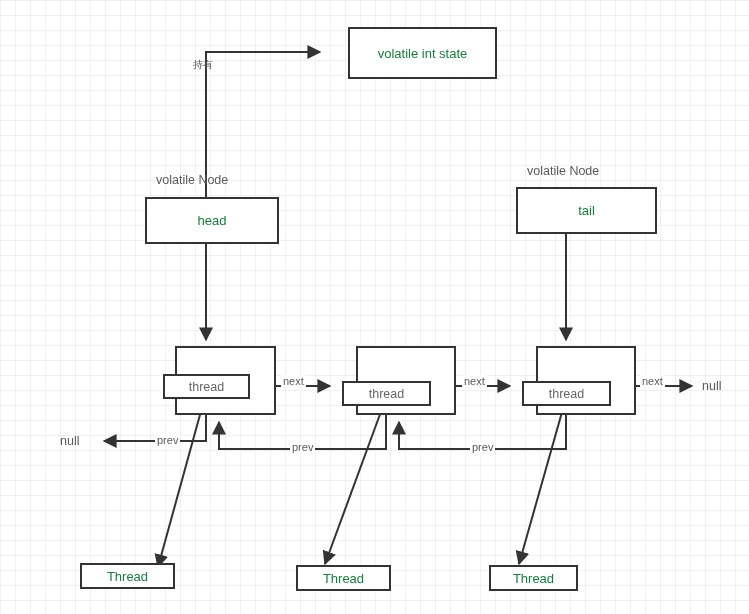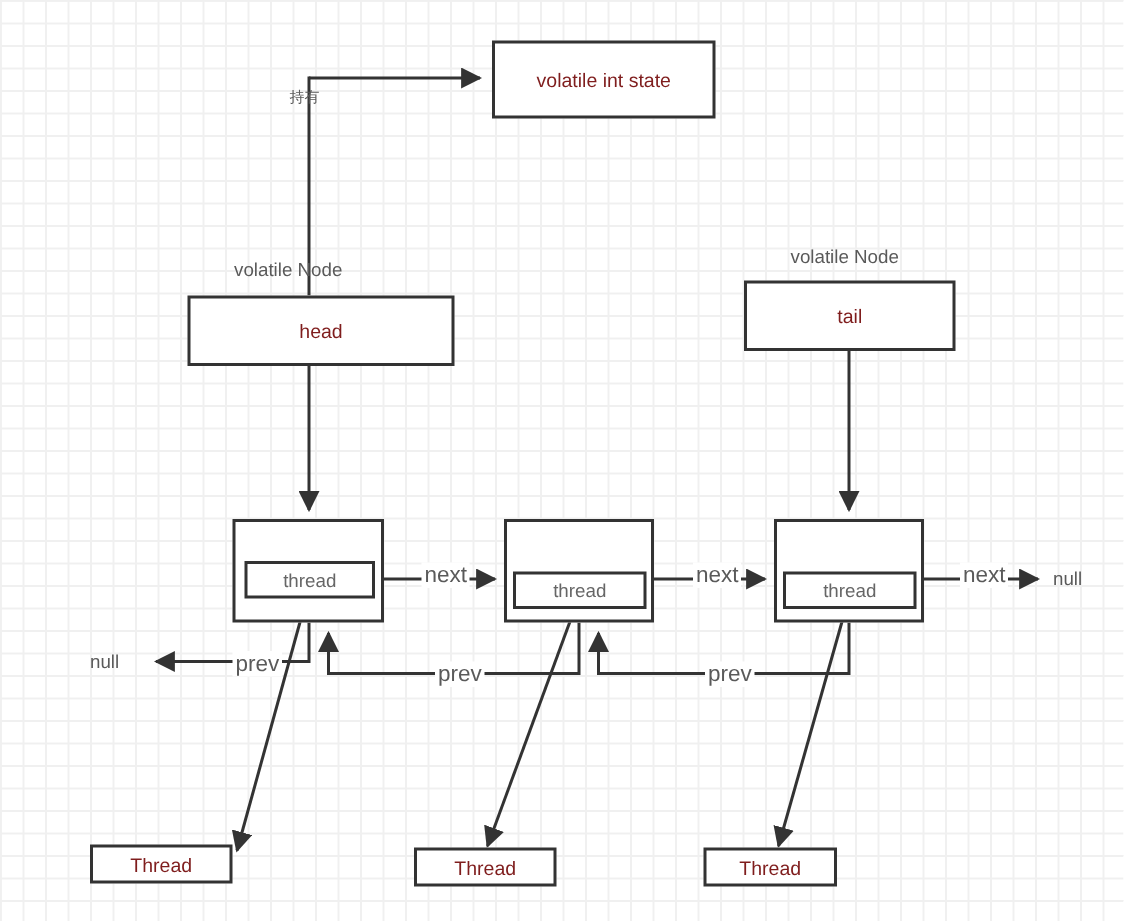--- a/index.html
+++ b/index.html
@@ -30,23 +30,24 @@
     pointer-events: none;
   }
   .box {
     position: absolute;
     box-sizing: border-box;
     border: 2px solid #333333;
     background: #ffffff;
     display: flex;
     align-items: center;
     justify-content: center;
-    color: #7f1d1d;
+    color: #15803d;
     font-size: 13px;
     white-space: nowrap;
+    margin-left: 20px;
   }
   .inner-box {
     position: absolute;
     box-sizing: border-box;
     border: 2px solid #333333;
     background: #ffffff;
     display: flex;
     align-items: center;
     justify-content: center;
     color: #666666;
@@ -56,21 +57,21 @@
   .lbl {
     position: absolute;
     color: #5a5a5a;
     font-size: 12.5px;
     white-space: nowrap;
     background: transparent;
   }
   .lbl-wire {
     position: absolute;
     color: #5a5a5a;
-    font-size: 15px;
+    font-size: 11px;
     white-space: nowrap;
     background: #ffffff;
     padding: 0 2px;
   }
   .lbl-cjk {
     font-size: 10px;
   }
 </style>
 </head>
 <body>
@@ -108,21 +109,21 @@
 
     <path d="M 386 398 L 325 564" fill="none" stroke="#333333" stroke-width="2" marker-end="url(#arrow)"></path>
 
     <path d="M 566 398 L 519 564" fill="none" stroke="#333333" stroke-width="2" marker-end="url(#arrow)"></path>
   </svg>
 
   <div class="box" style="left:328px; top:27px; width:149px; height:52px;">
     <span>volatile int state</span>
   </div>
 
-  <div class="box" style="left:125px; top:197px; width:178px; height:47px;">
+  <div class="box" style="left:125px; top:197px; width:134px; height:47px;">
     <span>head</span>
   </div>
 
   <div class="box" style="left:496px; top:187px; width:141px; height:47px;">
     <span>tail</span>
   </div>
 
   <div class="box" style="left:155px; top:346px; width:101px; height:69px;"></div>
   <div class="inner-box" style="left:163px; top:374px; width:87px; height:25px;">
     <span>thread</span>

